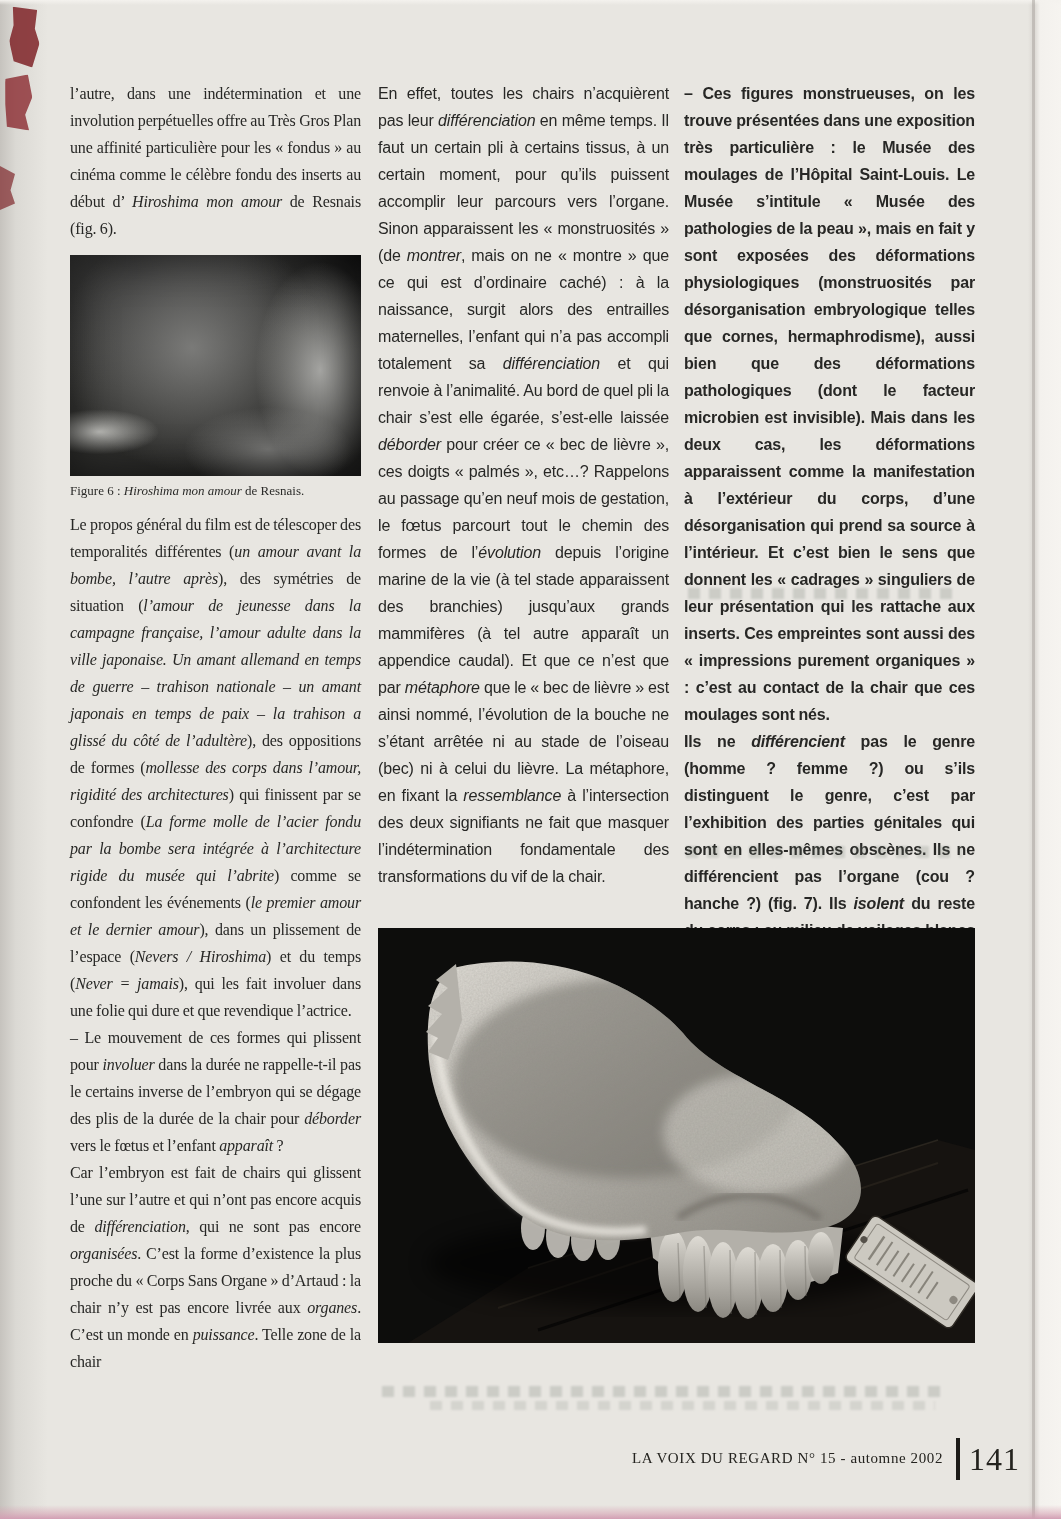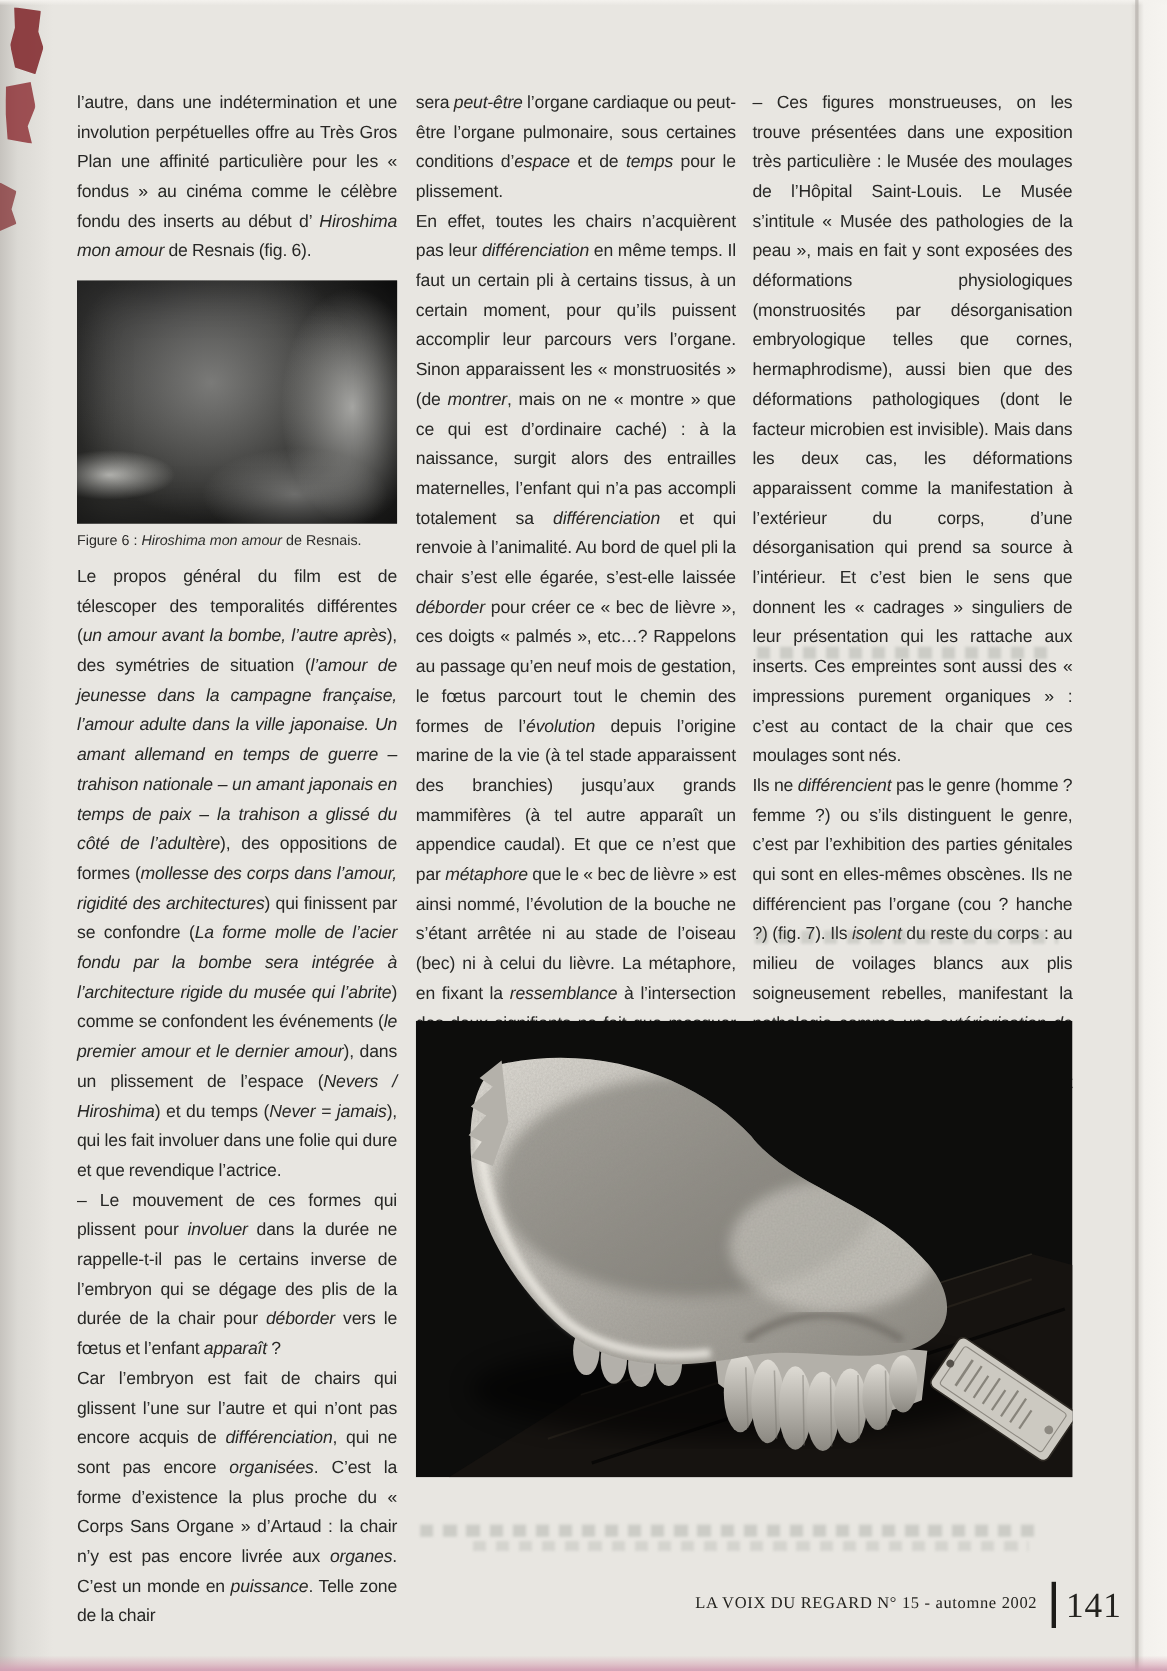--- a/index.html
+++ b/index.html
@@ -20,23 +20,23 @@
   .a1{left:9px;top:6px;width:30px;height:62px;background:#7c1d22;opacity:.82;
       clip-path:polygon(20% 0,100% 8%,88% 38%,100% 62%,70% 100%,10% 88%,0 55%,18% 30%);transform:rotate(-4deg);}
   .a2{left:4px;top:74px;width:28px;height:56px;background:#861f26;opacity:.75;
       clip-path:polygon(0 10%,80% 0,100% 40%,78% 72%,95% 100%,15% 95%,5% 55%);transform:rotate(3deg);}
   .a3{left:0;top:166px;width:15px;height:44px;background:#7c1d22;opacity:.66;
       clip-path:polygon(0 0,100% 18%,70% 55%,100% 85%,0 100%);}
 
   .col{position:absolute;top:80px;width:291px;text-align:justify;
        font-size:16px;line-height:27px;color:#272725;letter-spacing:-.15px;word-spacing:-.4px;}
   .col p{margin:0;}
-  .col1{left:70px;}
+  .col1{left:70px;font-family:Liberation Serif, serif;}
   .col2{left:378px;}
-  .col3{left:684px;}
+  .col3{left:684px;font-weight:bold;}
 
   figure{margin:0;}
   .fig6{margin:13px 0 12px 0;}
   .photo6{width:291px;height:221px;
     background:
       radial-gradient(90px 150px at 86% 52%, rgba(173,173,170,.95), rgba(173,173,170,0) 72%),
       radial-gradient(120px 60px at 68% 88%, rgba(150,150,148,.7), rgba(150,150,148,0) 70%),
       radial-gradient(80px 30px at 10% 80%, rgba(192,192,188,.95), rgba(192,192,188,0) 75%),
       radial-gradient(170px 160px at 42% 42%, rgba(126,126,124,.95), rgba(126,126,124,0) 78%),
       radial-gradient(220px 140px at 25% 8%, rgba(46,46,46,.92), rgba(46,46,46,0) 85%),
@@ -76,21 +76,20 @@
     <figure class="fig6">
       <div class="photo6"></div>
       <figcaption><span>Figure 6 : </span><i>Hiroshima mon amour</i><span> de Resnais.</span></figcaption>
     </figure>
     <p><span>Le propos général du film est de télescoper des temporalités différentes (</span><i>un amour avant la bombe, l’autre après</i><span>), des symétries de situation (</span><i>l’amour de jeunesse dans la campagne française, l’amour adulte dans la ville japonaise. Un amant allemand en temps de guerre – trahison nationale – un amant japonais en temps de paix – la trahison a glissé du côté de l’adultère</i><span>), des oppositions de formes (</span><i>mollesse des corps dans l’amour, rigidité des architectures</i><span>) qui finissent par se confondre (</span><i>La forme molle de l’acier fondu par la bombe sera intégrée à l’architecture rigide du musée qui l’abrite</i><span>) comme se confondent les événements (</span><i>le premier amour et le dernier amour</i><span>), dans un plissement de l’espace (</span><i>Nevers / Hiroshima</i><span>) et du temps (</span><i>Never = jamais</i><span>), qui les fait involuer dans une folie qui dure et que revendique l’actrice.</span></p>
     <p><span>– Le mouvement de ces formes qui plissent pour </span><i>involuer</i><span> dans la durée ne rappelle-t-il pas le certains inverse de l’embryon qui se dégage des plis de la durée de la chair pour </span><i>déborder</i><span> vers le fœtus et l’enfant </span><i>apparaît</i><span> ?</span></p>
     <p><span>Car l’embryon est fait de chairs qui glissent l’une sur l’autre et qui n’ont pas encore acquis de </span><i>différenciation</i><span>, qui ne sont pas encore </span><i>organisées</i><span>. C’est la forme d’existence la plus proche du « Corps Sans Organe » d’Artaud : la chair n’y est pas encore livrée aux </span><i>organes</i><span>. C’est un monde en </span><i>puissance</i><span>. Telle zone de la chair</span></p>
   </div>
 
   <div class="col col2">
-    <p><span>sera </span><i>peut-être</i><span> l’organe cardiaque ou peut-être l’organe pulmonaire, sous certaines conditions d’</span><i>espace</i><span> et de </span><i>temps</i><span> pour le plissement.</span></p>
     <p><span>En effet, toutes les chairs n’acquièrent pas leur </span><i>différenciation</i><span> en même temps. Il faut un certain pli à certains tissus, à un certain moment, pour qu’ils puissent accomplir leur parcours vers l’organe. Sinon apparaissent les « monstruosités » (de </span><i>montrer</i><span>, mais on ne « montre » que ce qui est d’ordinaire caché) : à la naissance, surgit alors des entrailles maternelles, l’enfant qui n’a pas accompli totalement sa </span><i>différenciation</i><span> et qui renvoie à l’animalité. Au bord de quel pli la chair s’est elle égarée, s’est-elle laissée </span><i>déborder</i><span> pour créer ce « bec de lièvre », ces doigts « palmés », etc…? Rappelons au passage qu’en neuf mois de gestation, le fœtus parcourt tout le chemin des formes de l’</span><i>évolution</i><span> depuis l’origine marine de la vie (à tel stade apparaissent des branchies) jusqu’aux grands mammifères (à tel autre apparaît un appendice caudal). Et que ce n’est que par </span><i>métaphore</i><span> que le « bec de lièvre » est ainsi nommé, l’évolution de la bouche ne s’étant arrêtée ni au stade de l’oiseau (bec) ni à celui du lièvre. La métaphore, en fixant la </span><i>ressemblance</i><span> à l’intersection des deux signifiants ne fait que masquer l’indétermination fondamentale des transformations du vif de la chair.</span></p>
   </div>
 
   <div class="col col3">
     <p><span>– Ces figures monstrueuses, on les trouve présentées dans une exposition très particulière : le Musée des moulages de l’Hôpital Saint-Louis. Le Musée s’intitule « Musée des pathologies de la peau », mais en fait y sont exposées des déformations physiologiques (monstruosités par désorganisation embryologique telles que cornes, hermaphrodisme), aussi bien que des déformations pathologiques (dont le facteur microbien est invisible). Mais dans les deux cas, les déformations apparaissent comme la manifestation à l’extérieur du corps, d’une désorganisation qui prend sa source à l’intérieur. Et c’est bien le sens que donnent les « cadrages » singuliers de leur présentation qui les rattache aux inserts. Ces empreintes sont aussi des « impressions purement organiques » : c’est au contact de la chair que ces moulages sont nés.</span></p>
     <p><span>Ils ne </span><i>différencient</i><span> pas le genre (homme ? femme ?) ou s’ils distinguent le genre, c’est par l’exhibition des parties génitales qui sont en elles-mêmes obscènes. Ils ne différencient pas l’organe (cou ? hanche ?)  (fig. 7). Ils </span><i>isolent</i><span> du reste du corps : au milieu de voilages blancs aux plis soigneusement rebelles, manifestant la pathologie comme une </span><i>extériorisation de l’intérieur</i><span>.</span></p>
     <p><span>La médecine et surtout la chirurgie ont toujours eu cette affinité pour</span></p>
   </div>
 
   <figure class="fig7">

